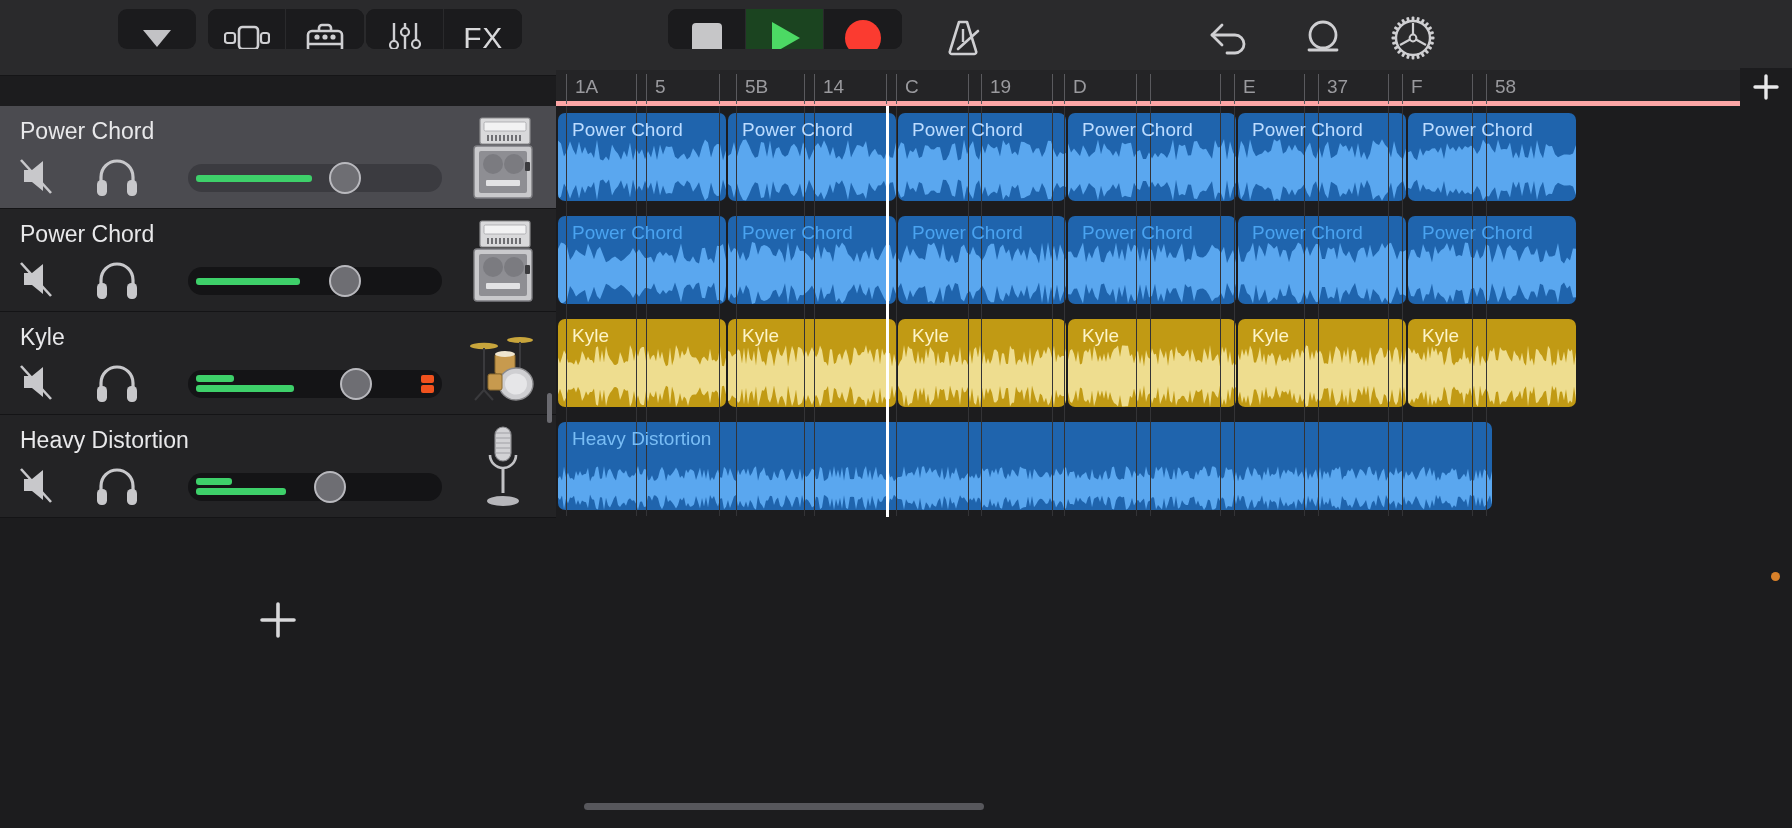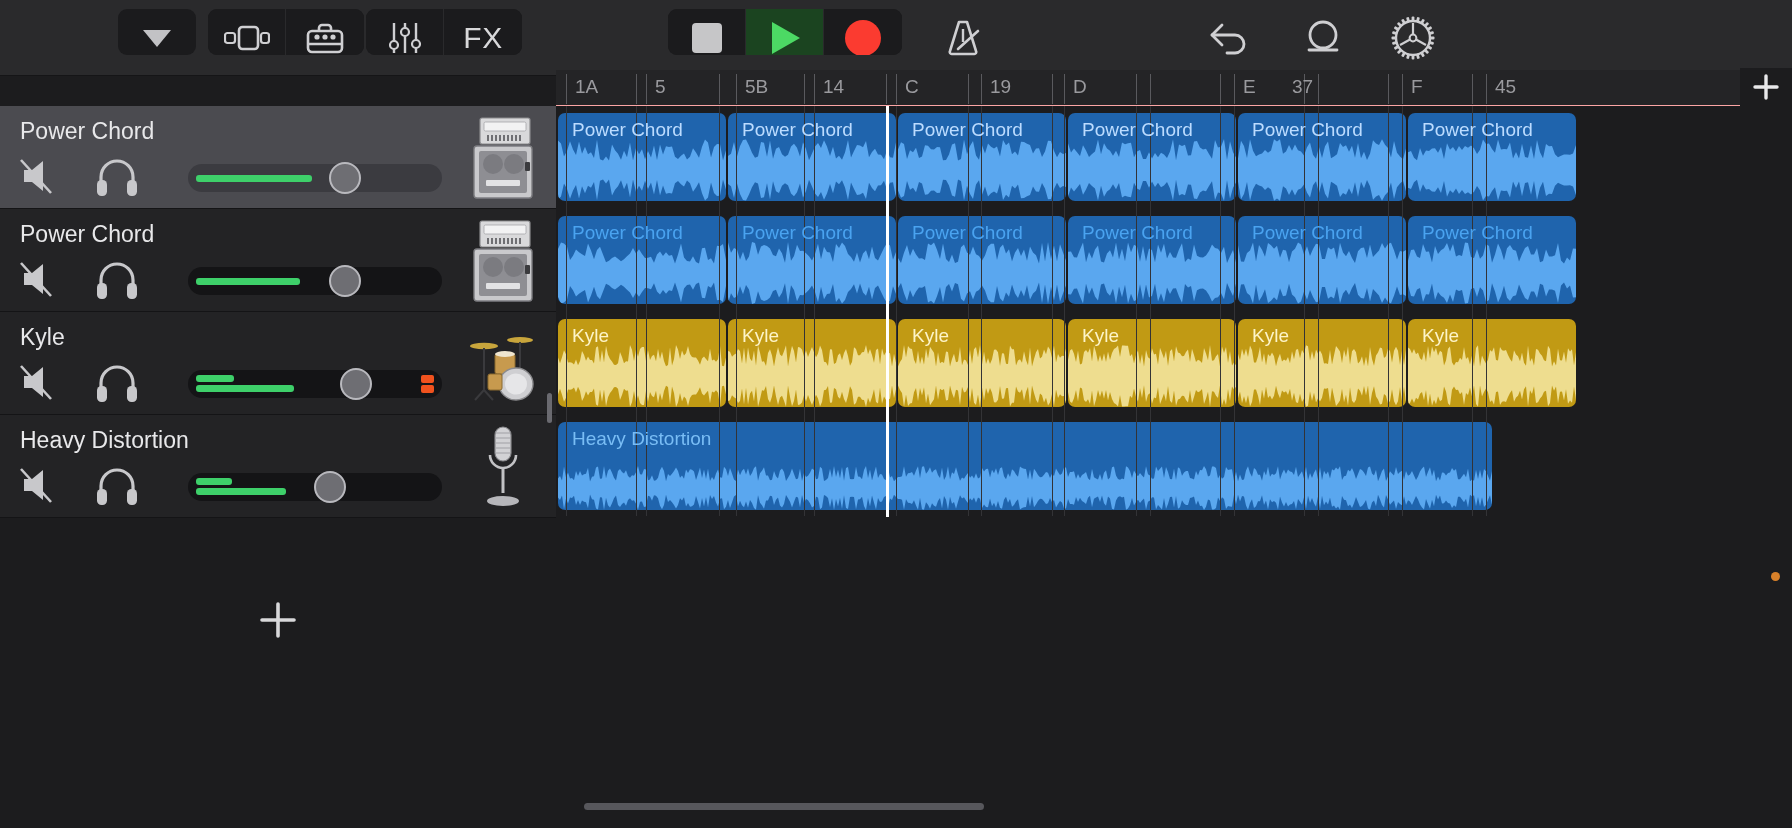--- a/index.html
+++ b/index.html
@@ -11,21 +11,21 @@
   }
 
   
   .toolbar {
     position: absolute; left: 0; top: 0;
     width: 1792px; height: 76px;
     background: #2a2a2c;
     border-bottom: 1px solid #151517;
   }
   .tb-group {
-    position: absolute; top: 9px; height: 46px;
+    position: absolute; top: 9px; height: 40px;
     display: flex; border-radius: 9px; overflow: hidden;
     background: #1b1b1d;
   }
   .tb-btn {
     width: 58px; height: 58px;
     display: flex; align-items: center; justify-content: center;
     background: #1b1b1d;
     border-right: 1px solid #2a2a2c;
   }
   .tb-btn:last-child { border-right: none; }
@@ -39,21 +39,21 @@
   .fx-label {
     color: #d8d8da; font-size: 30px; letter-spacing: 0.5px;
     font-family: "Liberation Sans", sans-serif;
   }
 
   
   .ruler {
     position: absolute; left: 556px; top: 70px;
     width: 1184px; height: 36px;
     background: #242426;
-    border-bottom: 1px solid #fca5a5;
+    border-bottom: 5px solid #fca5a5;
   }
   .ruler-tick {
     position: absolute; top: 4px; width: 1px; height: 30px;
     background: #5a5a5e;
   }
   .ruler-label {
     position: absolute; top: 6px;
     color: #9a9a9e; font-size: 19px;
     font-family: "Liberation Sans", sans-serif;
     white-space: nowrap;
@@ -318,27 +318,27 @@
     <div class="ruler-tick" style="left: 508px;"></div>
     <div class="ruler-label" style="left: 517px;">D</div>
     <div class="ruler-tick" style="left: 580px;"></div>
     <div class="ruler-tick" style="left: 594px;"></div>
     <div class="ruler-label" style="left: 578px; margin-top: 46px;">29</div>
     <div class="ruler-tick" style="left: 664px;"></div>
     <div class="ruler-tick" style="left: 678px;"></div>
     <div class="ruler-label" style="left: 687px;">E</div>
     <div class="ruler-tick" style="left: 748px;"></div>
     <div class="ruler-tick" style="left: 762px;"></div>
-    <div class="ruler-label" style="left: 736px;">37</div>
+    <div class="ruler-label" style="left: 771px;">37</div>
     <div class="ruler-tick" style="left: 832px;"></div>
     <div class="ruler-tick" style="left: 846px;"></div>
     <div class="ruler-label" style="left: 855px;">F</div>
     <div class="ruler-tick" style="left: 916px;"></div>
     <div class="ruler-tick" style="left: 930px;"></div>
-    <div class="ruler-label" style="left: 939px;">45</div>
+    <div class="ruler-label" style="left: 939px;">58</div>
   </div>
 <div class="add-track-btn">
   <svg width="28" height="28" viewBox="0 0 28 28">
     <line x1="14" y1="3" x2="14" y2="25" stroke="#e8e8ea" stroke-width="3.4" stroke-linecap="round"></line>
     <line x1="3" y1="14" x2="25" y2="14" stroke="#e8e8ea" stroke-width="3.4" stroke-linecap="round"></line>
   </svg>
 </div>
 
 <div class="headers">
     <div class="track-head selected">

